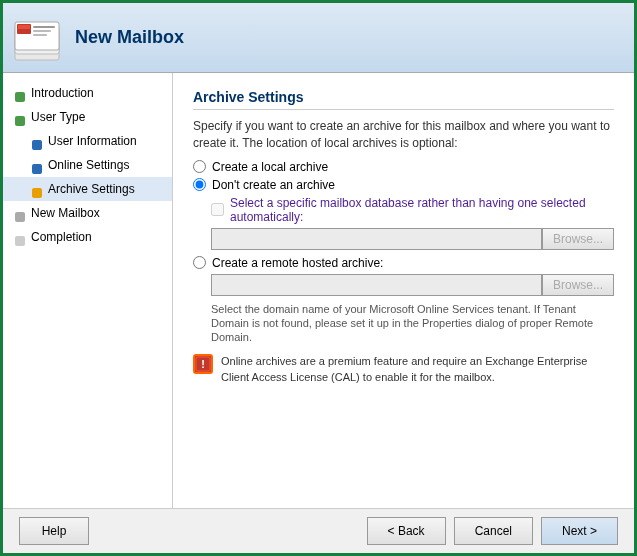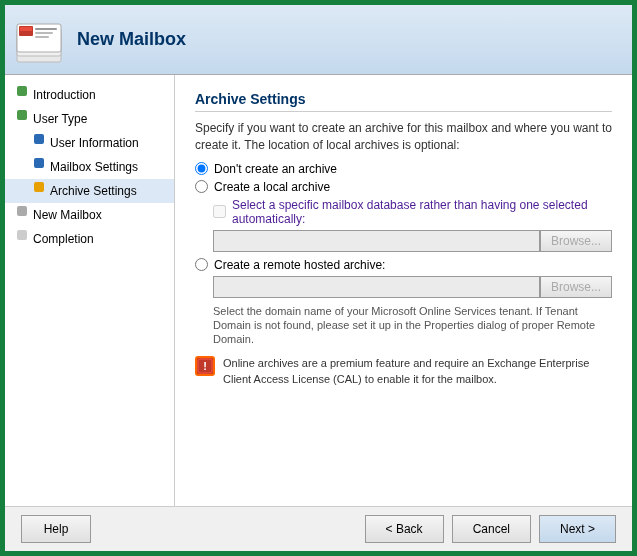--- a/index.html
+++ b/index.html
@@ -8,21 +8,21 @@
       font-size: 12px;
       background: #f0f0f0;
       width: 637px;
       height: 556px;
       overflow: hidden;
     }
     .window {
       width: 637px;
       height: 556px;
       background: #f0f0f0;
-      border: 5px solid #15803d;
+      border: 3px solid #15803d;
       display: flex;
       flex-direction: column;
     }
     .title-bar {
       background: linear-gradient(to bottom, #dde9f5, #c4d9ed);
       padding: 8px 12px 8px 8px;
       display: flex;
       align-items: center;
       border-bottom: 1px solid #aaa;
       min-height: 70px;
@@ -45,21 +45,21 @@
     }
     .sidebar {
       width: 170px;
       background: #fff;
       border-right: 1px solid #ccc;
       padding: 8px 0;
       flex-shrink: 0;
     }
     .sidebar-item {
       display: flex;
-      align-items: flex-start;
+      align-items: flex-end;
       padding: 3px 8px 3px 12px;
       cursor: pointer;
       color: #000;
       font-size: 12px;
       line-height: 1.5;
     }
     .sidebar-item.sub {
       padding-left: 29px;
     }
     .dot {
@@ -249,21 +249,21 @@
         <span>User Type</span>
       </div>
 
       <div class="sidebar-item sub">
         <span class="dot dot-blue"></span>
         <span>User Information</span>
       </div>
 
       <div class="sidebar-item sub">
         <span class="dot dot-blue"></span>
-        <span>Mailbox Settings</span>
+        <span>Online Settings</span>
       </div>
 
       <div class="sidebar-item sub" style="background:#dce8f5;">
         <span class="dot dot-yellow"></span>
         <span>Archive Settings</span>
       </div>
 
       <div class="sidebar-item">
         <span class="dot dot-gray"></span>
         <span>New Mailbox</span>
@@ -273,27 +273,27 @@
         <span class="dot dot-gray-light"></span>
         <span>Completion</span>
       </div>
     </div>
 
     <div class="content-area">
       <div class="section-title">Archive Settings</div>
       <p class="specify-text">Specify if you want to create an archive for this mailbox and where you want to create it. The location of local archives is optional:</p>
 
       <div class="radio-row">
+        <input type="radio" name="archive-option" id="local-archive" style="">
+        <label class="radio-label" for="local-archive">Create a local archive</label>
+      </div>
+
+      <div class="radio-row">
         <input type="radio" name="archive-option" id="no-archive" checked="" style="">
         <label class="radio-label" for="no-archive">Don't create an archive</label>
-      </div>
-
-      <div class="radio-row">
-        <input type="radio" name="archive-option" id="local-archive" style="">
-        <label class="radio-label" for="local-archive">Create a local archive</label>
       </div>
 
       <div class="sub-option">
         <div class="checkbox-row">
           <input type="checkbox" disabled="" id="specific-db" style="">
           <label class="checkbox-label" for="specific-db">Select a specific mailbox database rather than having one selected automatically:</label>
         </div>
         <div class="input-row">
           <input type="text" class="text-input disabled" disabled="" style="">
           <button class="browse-btn" disabled="">Browse...</button>

